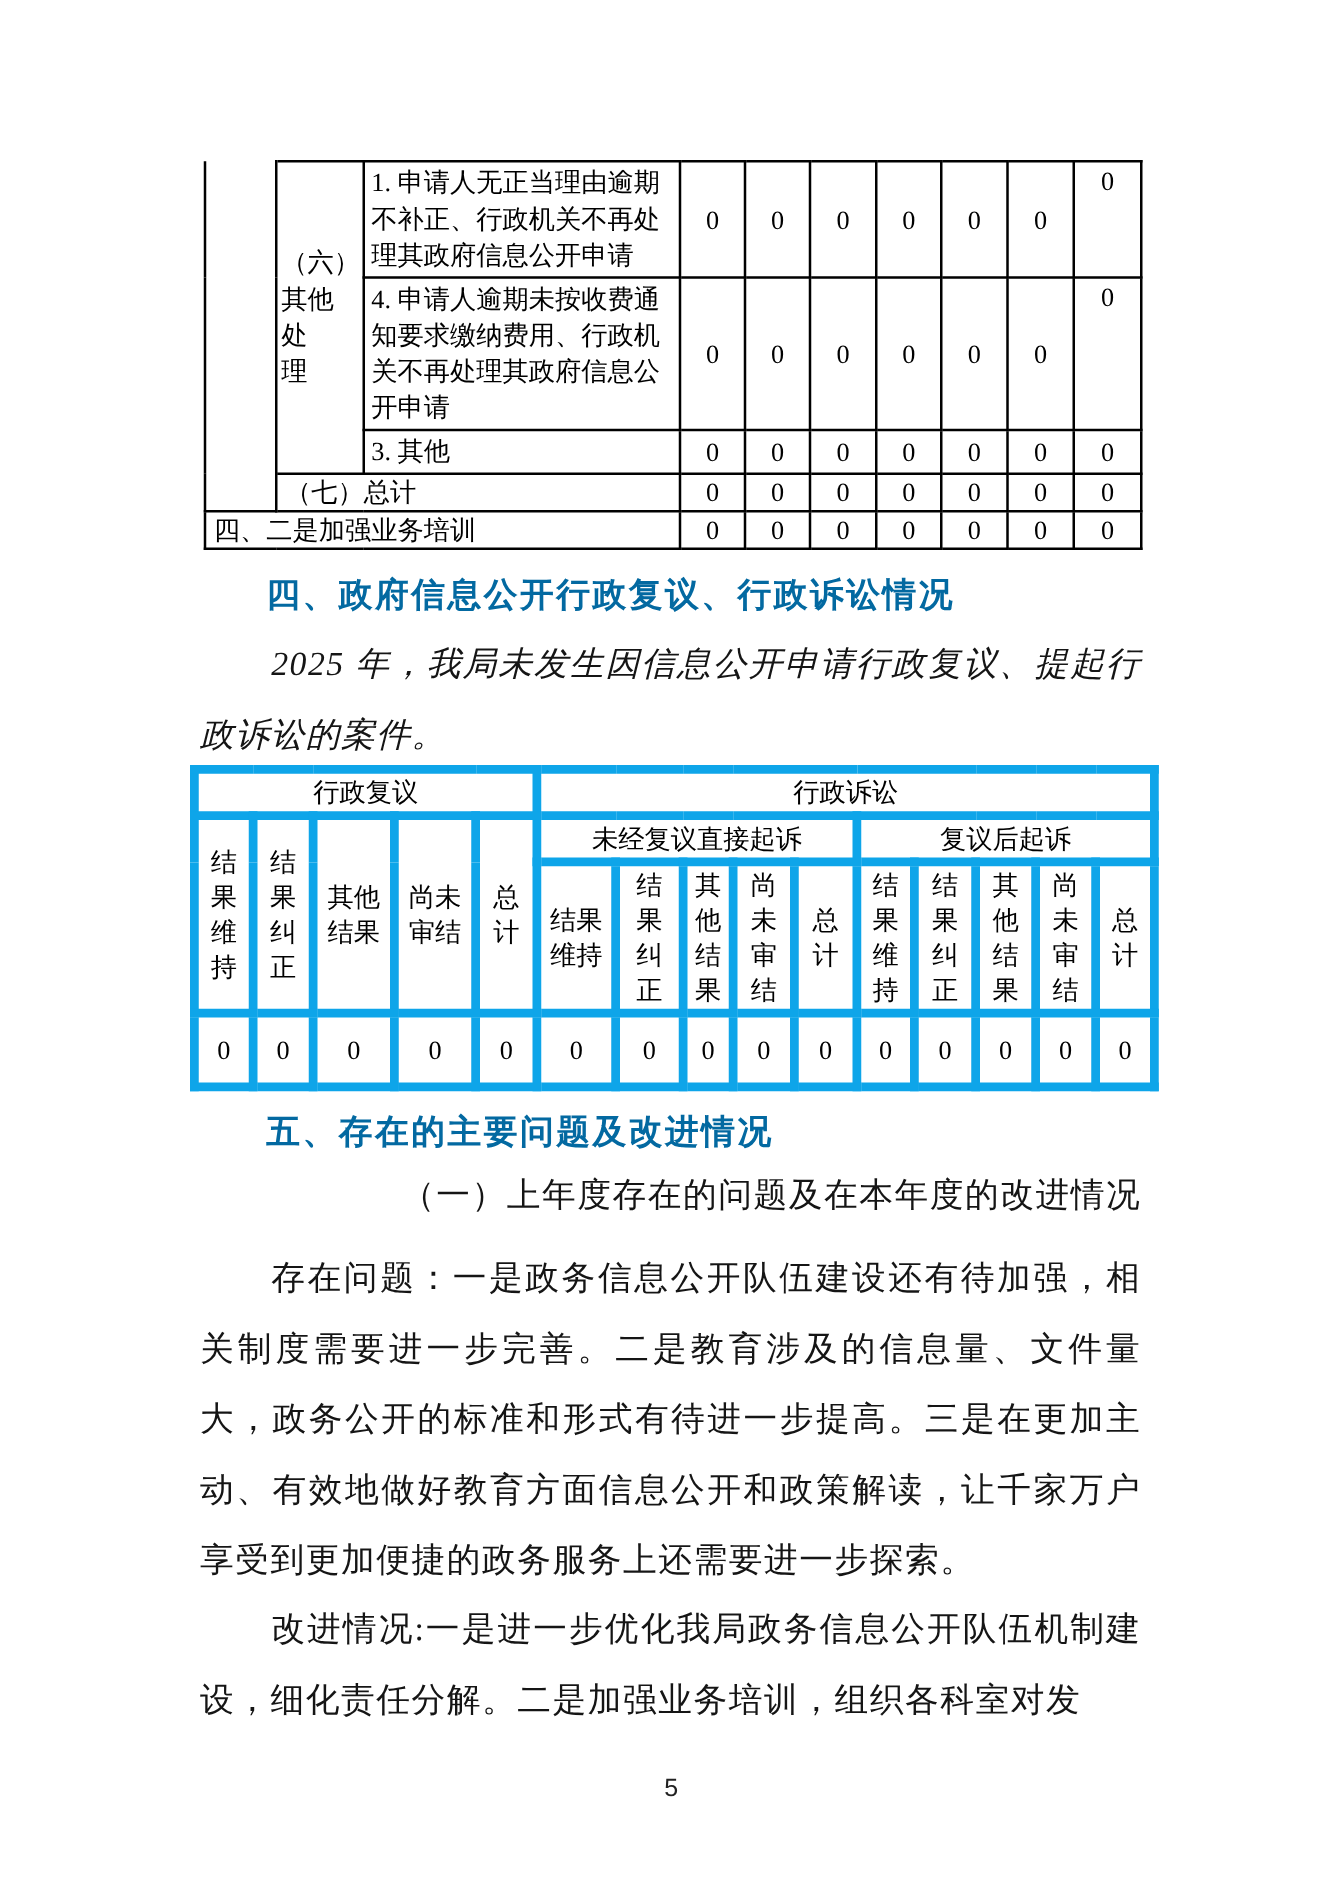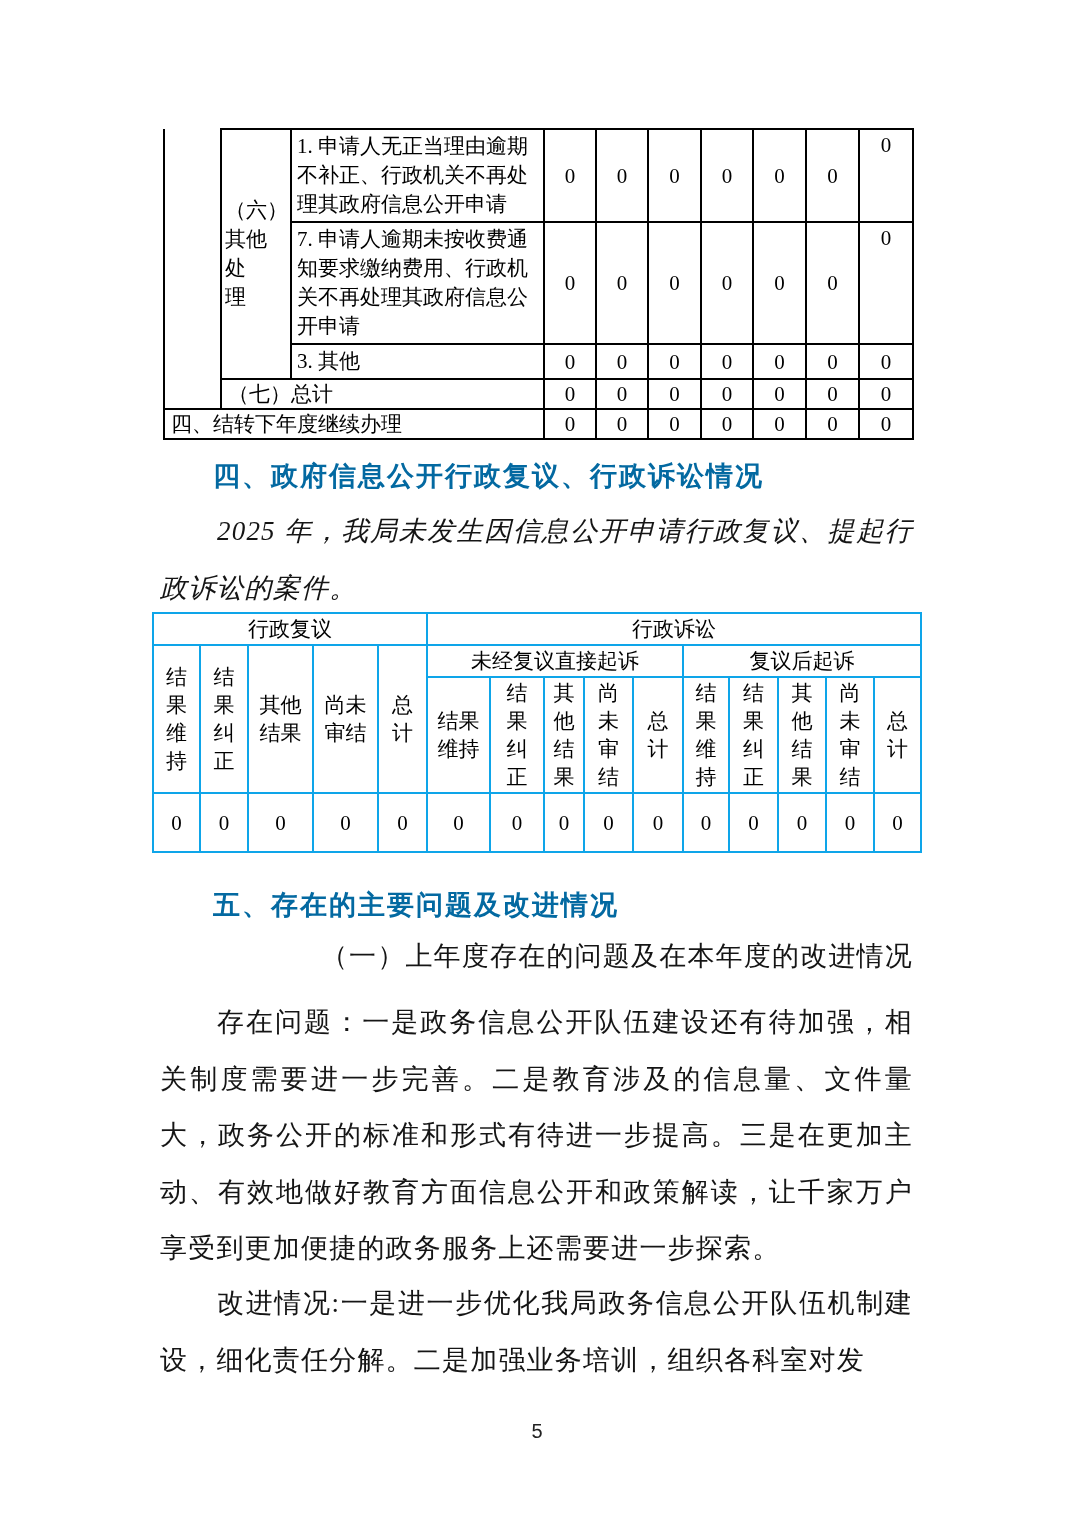--- a/index.html
+++ b/index.html
@@ -96,21 +96,21 @@
     position: absolute;
     left: 152px;
     top: 612px;
     width: 768px;
     border-collapse: collapse;
     table-layout: fixed;
     font-size: 21px;
     color: #000;
   }
   table.t2 th, table.t2 td {
-    border: 2px solid #0ea5e9;
+    border: 7px solid #0ea5e9;
     font-weight: normal;
     text-align: center;
     vertical-align: middle;
     white-space: pre-line;
     line-height: 28px;
     padding: 1px 2px;
     overflow: hidden;
   }
   table.t2 tr.th1 { height: 31px; }
   table.t2 tr.th2 { height: 27px; }
@@ -156,21 +156,21 @@
       <td class="desc">1. 申请人无正当理由逾期不补正、行政机关不再处理其政府信息公开申请</td>
       <td>0</td>
       <td>0</td>
       <td>0</td>
       <td>0</td>
       <td>0</td>
       <td>0</td>
       <td class="v-top">0</td>
     </tr>
     <tr class="rh2">
-      <td class="desc">7. 申请人逾期未按收费通知要求缴纳费用、行政机关不再处理其政府信息公开申请</td>
+      <td class="desc">4. 申请人逾期未按收费通知要求缴纳费用、行政机关不再处理其政府信息公开申请</td>
       <td>0</td>
       <td>0</td>
       <td>0</td>
       <td>0</td>
       <td>0</td>
       <td>0</td>
       <td class="v-top">0</td>
     </tr>
     <tr class="rh3">
       <td class="desc">3. 其他</td>
@@ -186,21 +186,21 @@
       <td class="rowlabel" colspan="2">（七）总计</td>
       <td>0</td>
       <td>0</td>
       <td>0</td>
       <td>0</td>
       <td>0</td>
       <td>0</td>
       <td>0</td>
     </tr>
     <tr class="rh5">
-      <td class="rowlabel" colspan="3">四、结转下年度继续办理</td>
+      <td class="rowlabel" colspan="3">四、二是加强业务培训</td>
       <td>0</td>
       <td>0</td>
       <td>0</td>
       <td>0</td>
       <td>0</td>
       <td>0</td>
       <td>0</td>
     </tr>
   </tbody>
     </table>

